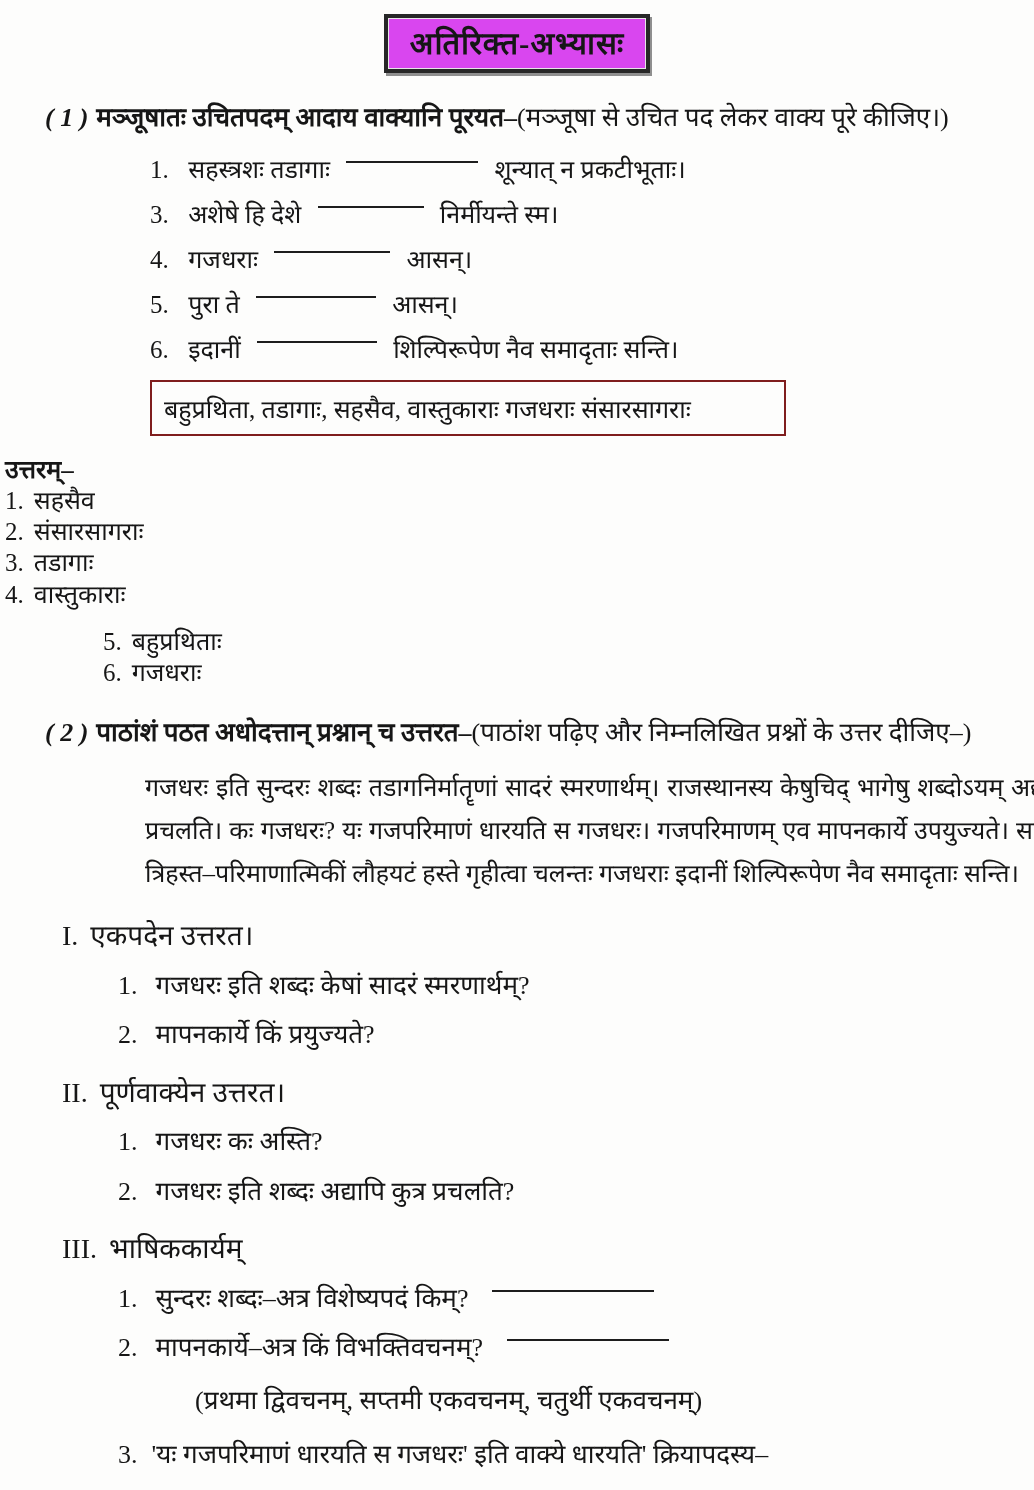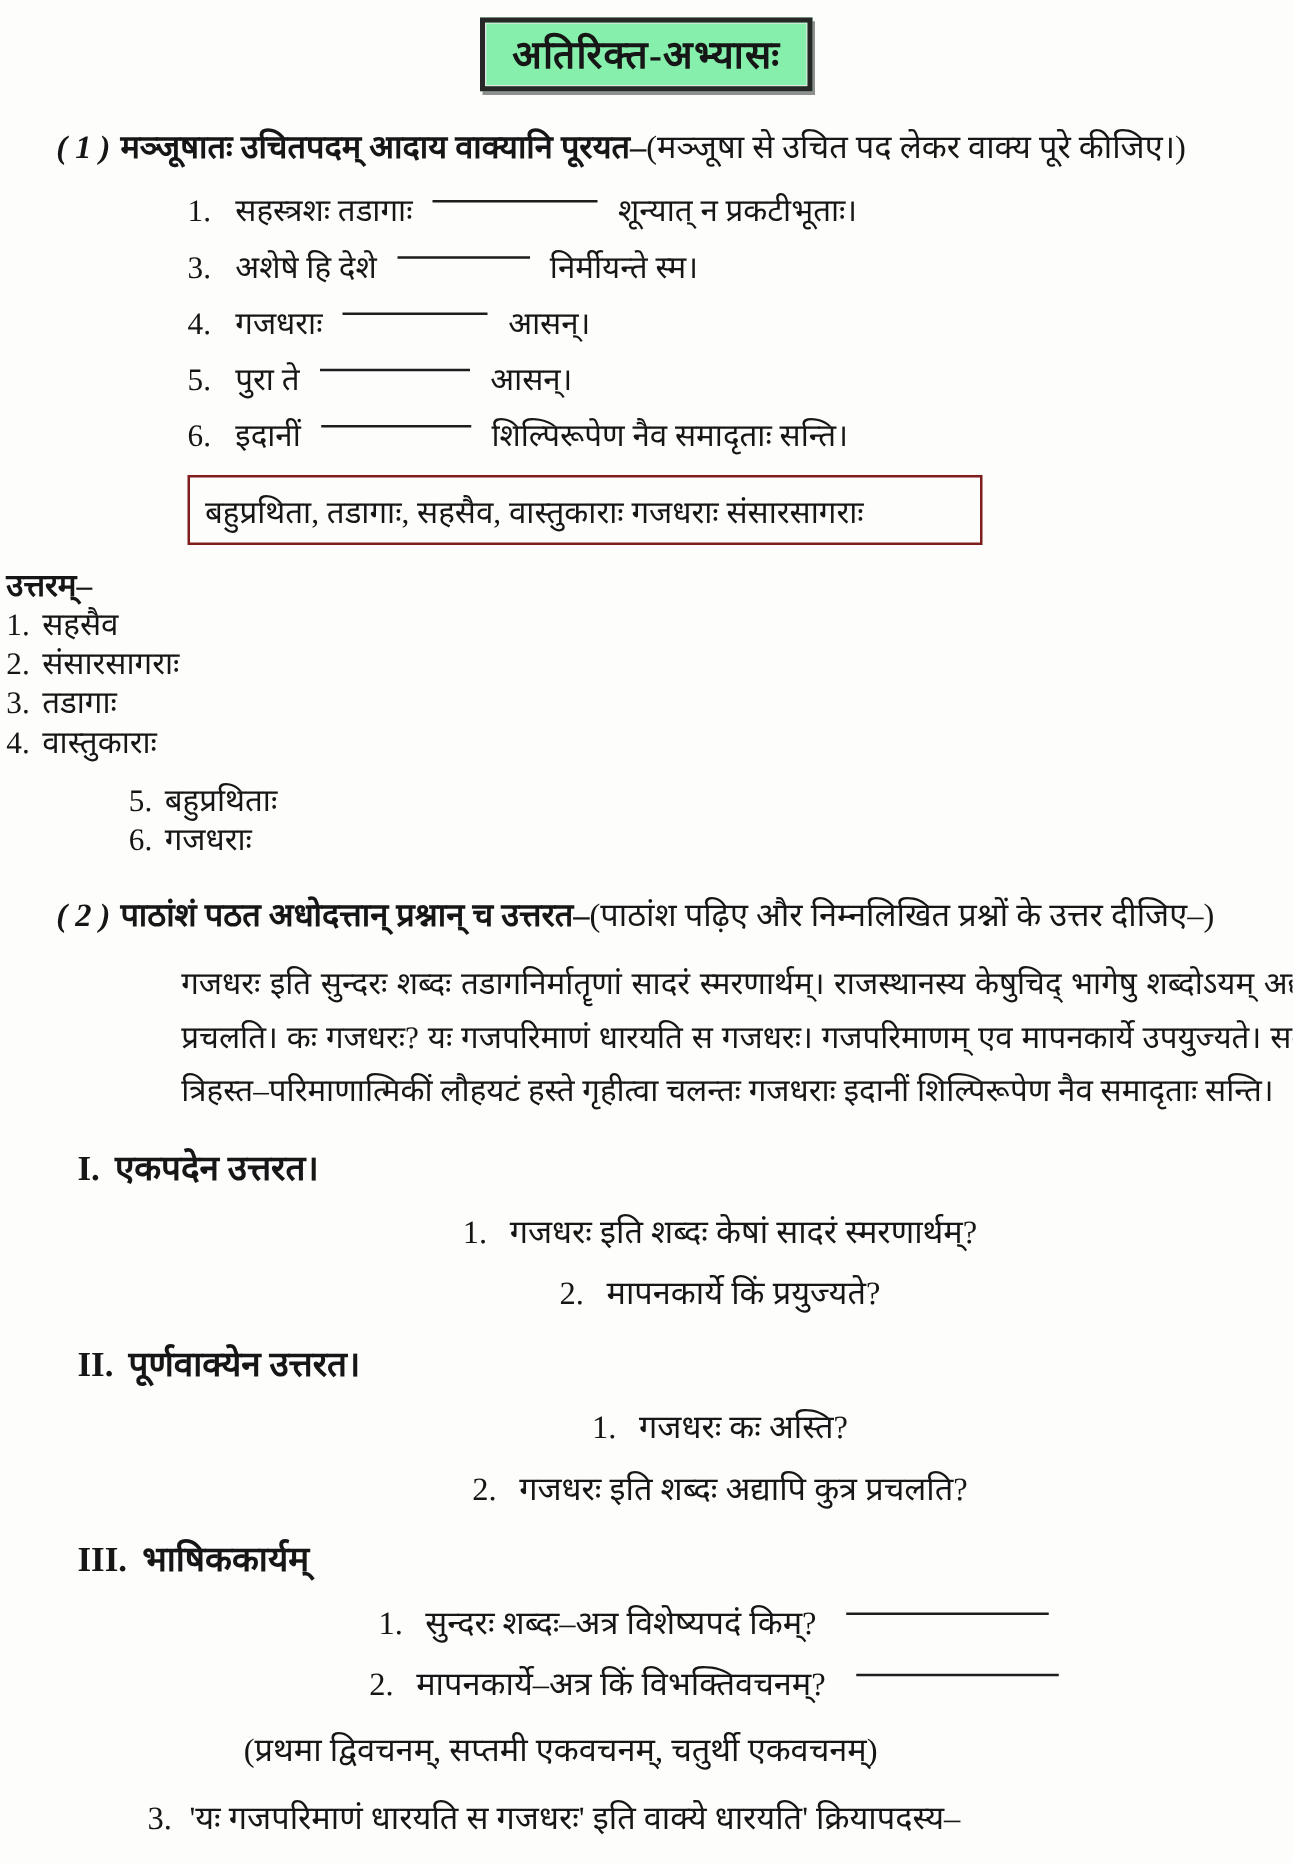--- a/index.html
+++ b/index.html
@@ -7,21 +7,21 @@
     width:1034px;height:1490px;
     background:#fefefdff;
     color:#161616;
     font-family:"Liberation Serif","DejaVu Sans",serif;
     overflow:hidden;
   }
   .page{position:relative;width:1034px;height:1490px;background:#fdfdfc;}
   .title-wrap{text-align:center;padding-top:14px;}
   .title-box{
     display:inline-block;
-    background:#86efac;
+    background:#d946ef;
     border:4px solid #272727;
     box-shadow:2px 3px 0 #8f8f8f, inset 0 0 0 1px #e6e6e6;
     padding:3px 22px 6px 22px;
     font-size:31px;font-weight:bold;
     letter-spacing:1px;
   }
   .q-block{margin:24px 0 0 45px;font-size:26px;}
   .q-head{padding-left:60px;text-indent:-60px;width:960px;line-height:1.6;}
   .q-num{font-weight:bold;font-style:italic;margin-right:8px;white-space:nowrap;}
   .bold{font-weight:bold;}
@@ -47,23 +47,23 @@
   .ans-row2{margin-top:16px;margin-left:98px;}
   .ans-label{width:98px;font-weight:bold;}
   .ans-cell{display:flex;}
   .ans-cell .no{margin-right:10px;}
   .c1{width:215px;}.c2{width:260px;}.c3{width:237px;}.c5{width:215px;}
   .passage{
     margin:12px 0 0 100px;width:928px;
     font-size:25px;line-height:1.72;text-align:justify;
   }
   .sec{margin-top:24px;}
-  .sec-head{margin-left:62px;font-weight:bold;font-size:28px;line-height:1.2;}
+  .sec-head{margin-left:62px;font-weight:normal;font-size:28px;line-height:1.2;}
   .sec-head .roman{margin-right:12px;font-family:"Liberation Serif",serif;}
-  .sec-q{margin:17px 0 0 118px;font-size:26px;line-height:1.25;text-align:center;}
+  .sec-q{margin:17px 0 0 118px;font-size:26px;line-height:1.25;}
   .sec-q .no{margin-right:18px;}
   .options-line{margin:16px 0 0 195px;font-size:26px;}
   .q3-line{margin:18px 0 0 118px;font-size:26px;width:900px;line-height:1.55;}
   .q3-line .no{margin-right:14px;}
   .sub-q{margin:16px 0 0 172px;font-size:26px;line-height:1.3;}
   .sub-q .sno{font-style:italic;margin-right:10px;}
   .sub-q .blank{margin-left:6px;}
 </style>
 </head>
 <body>

